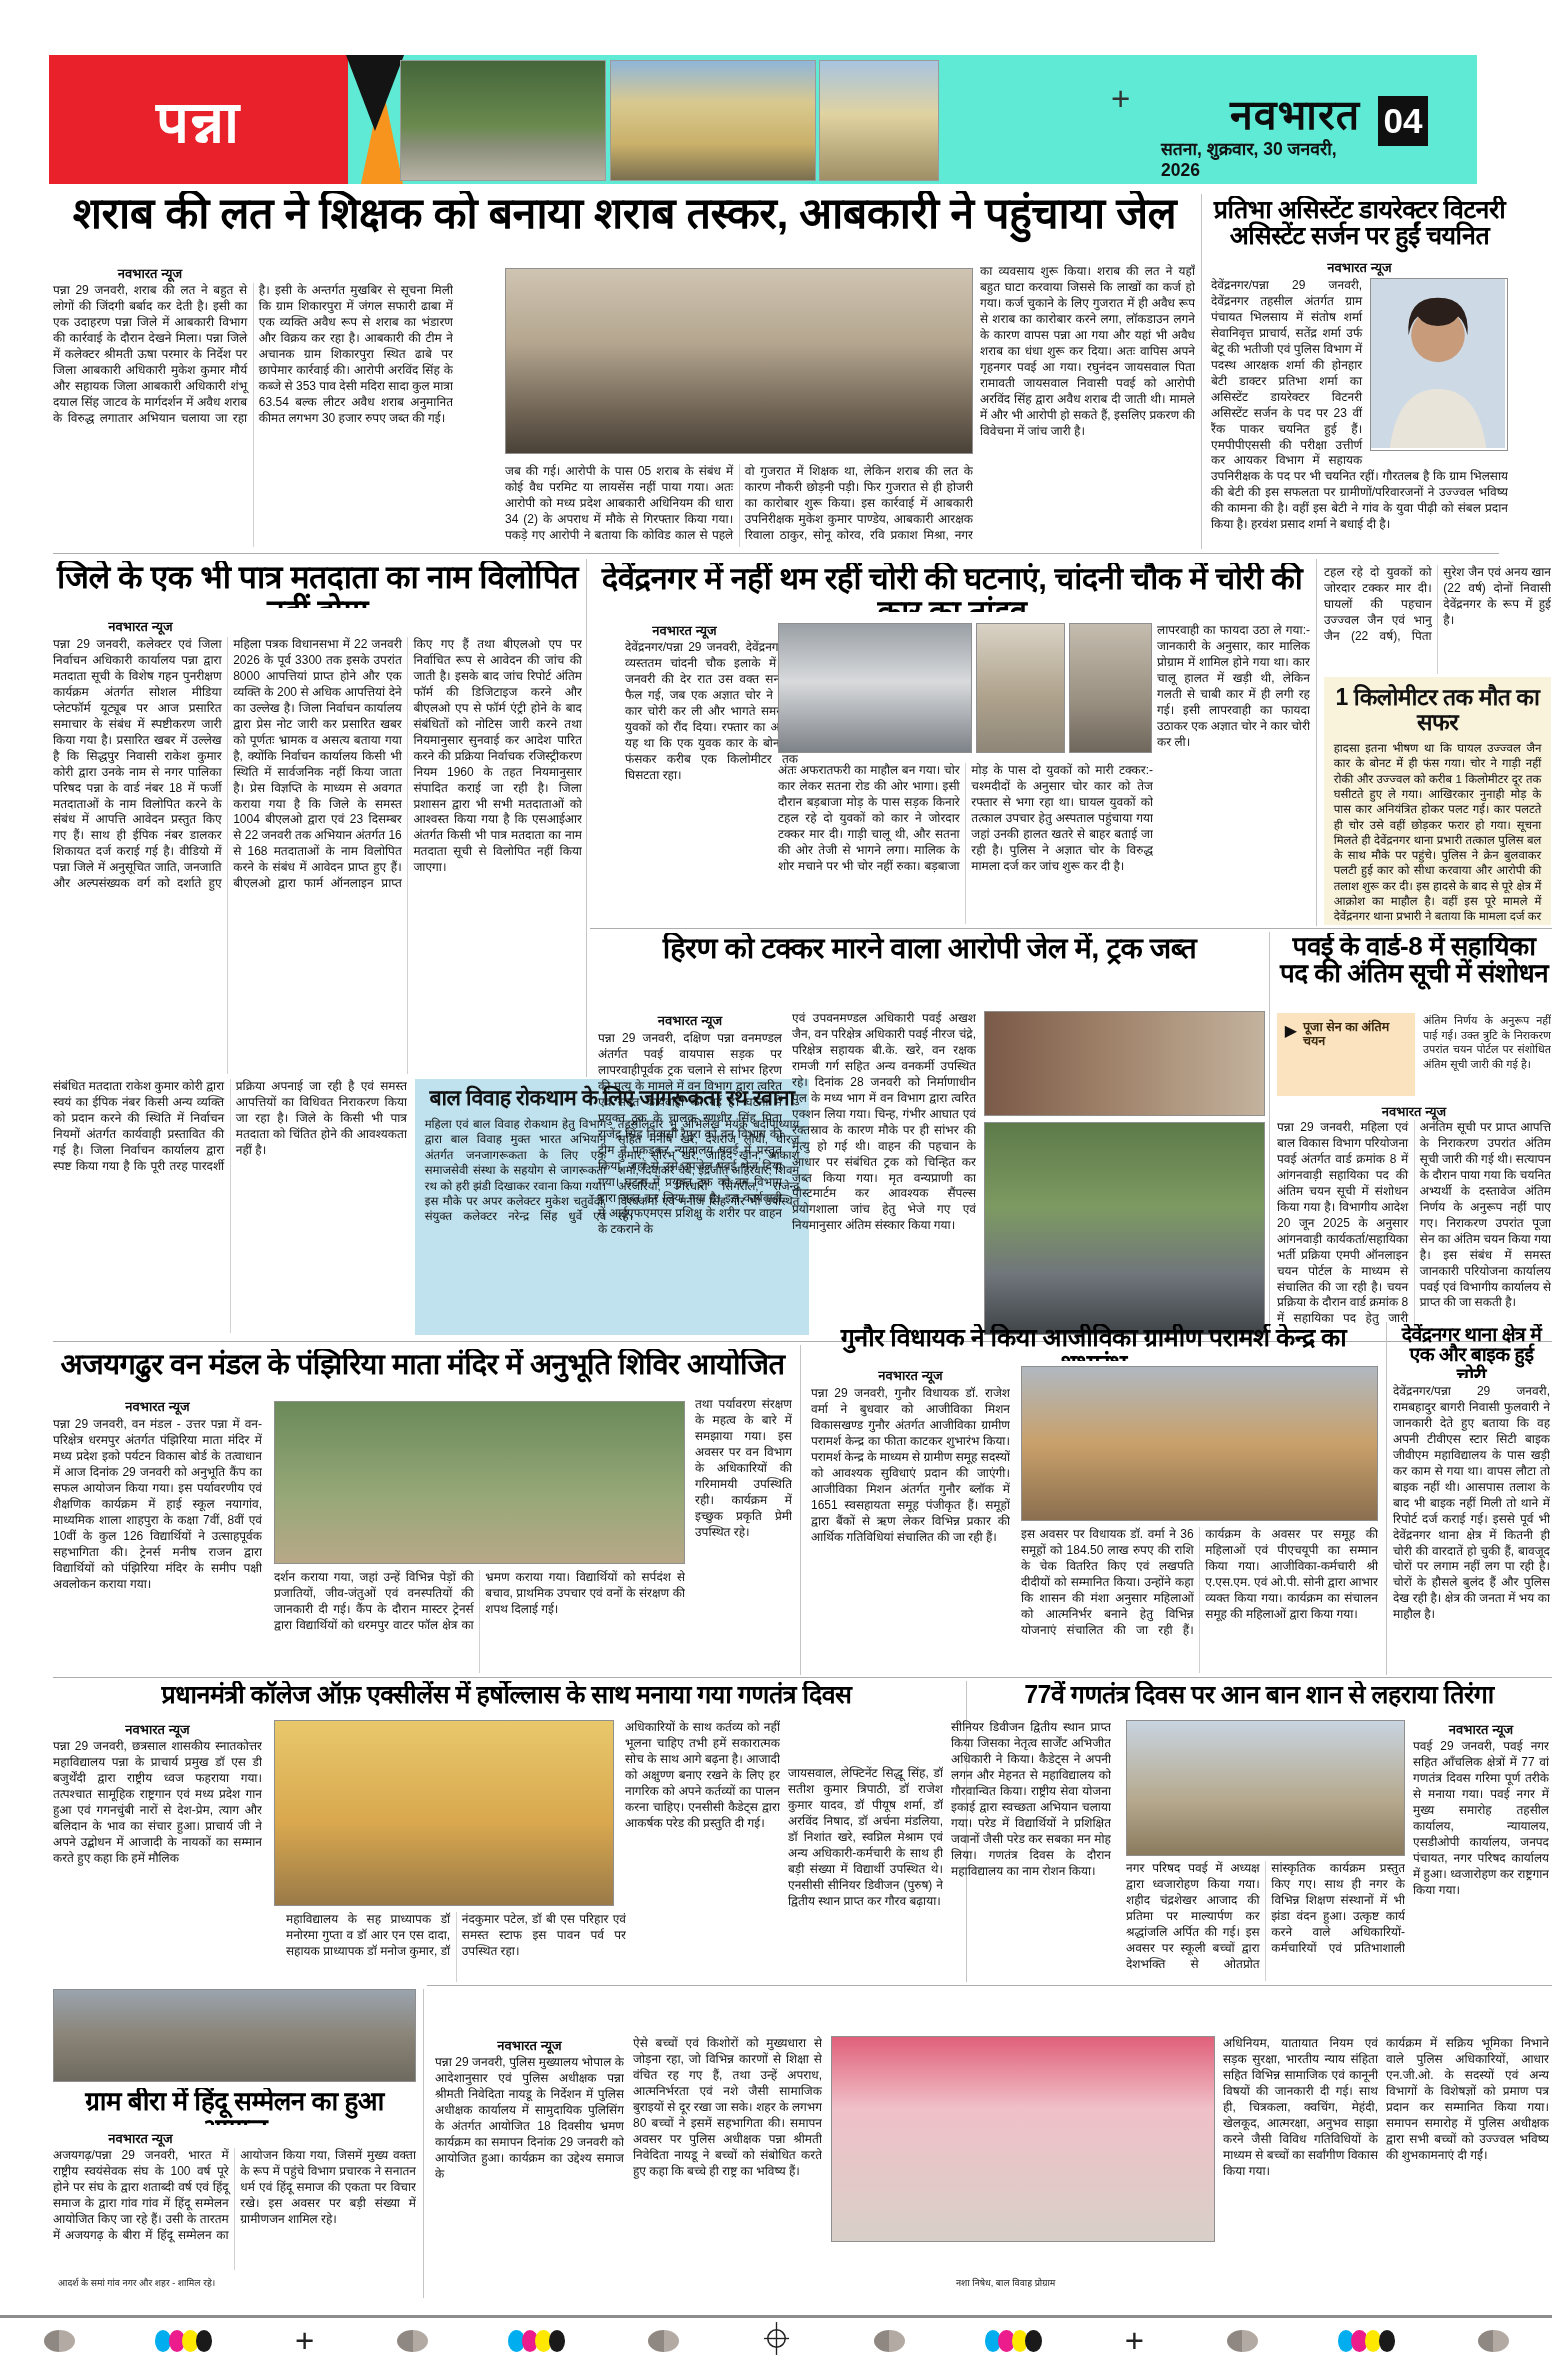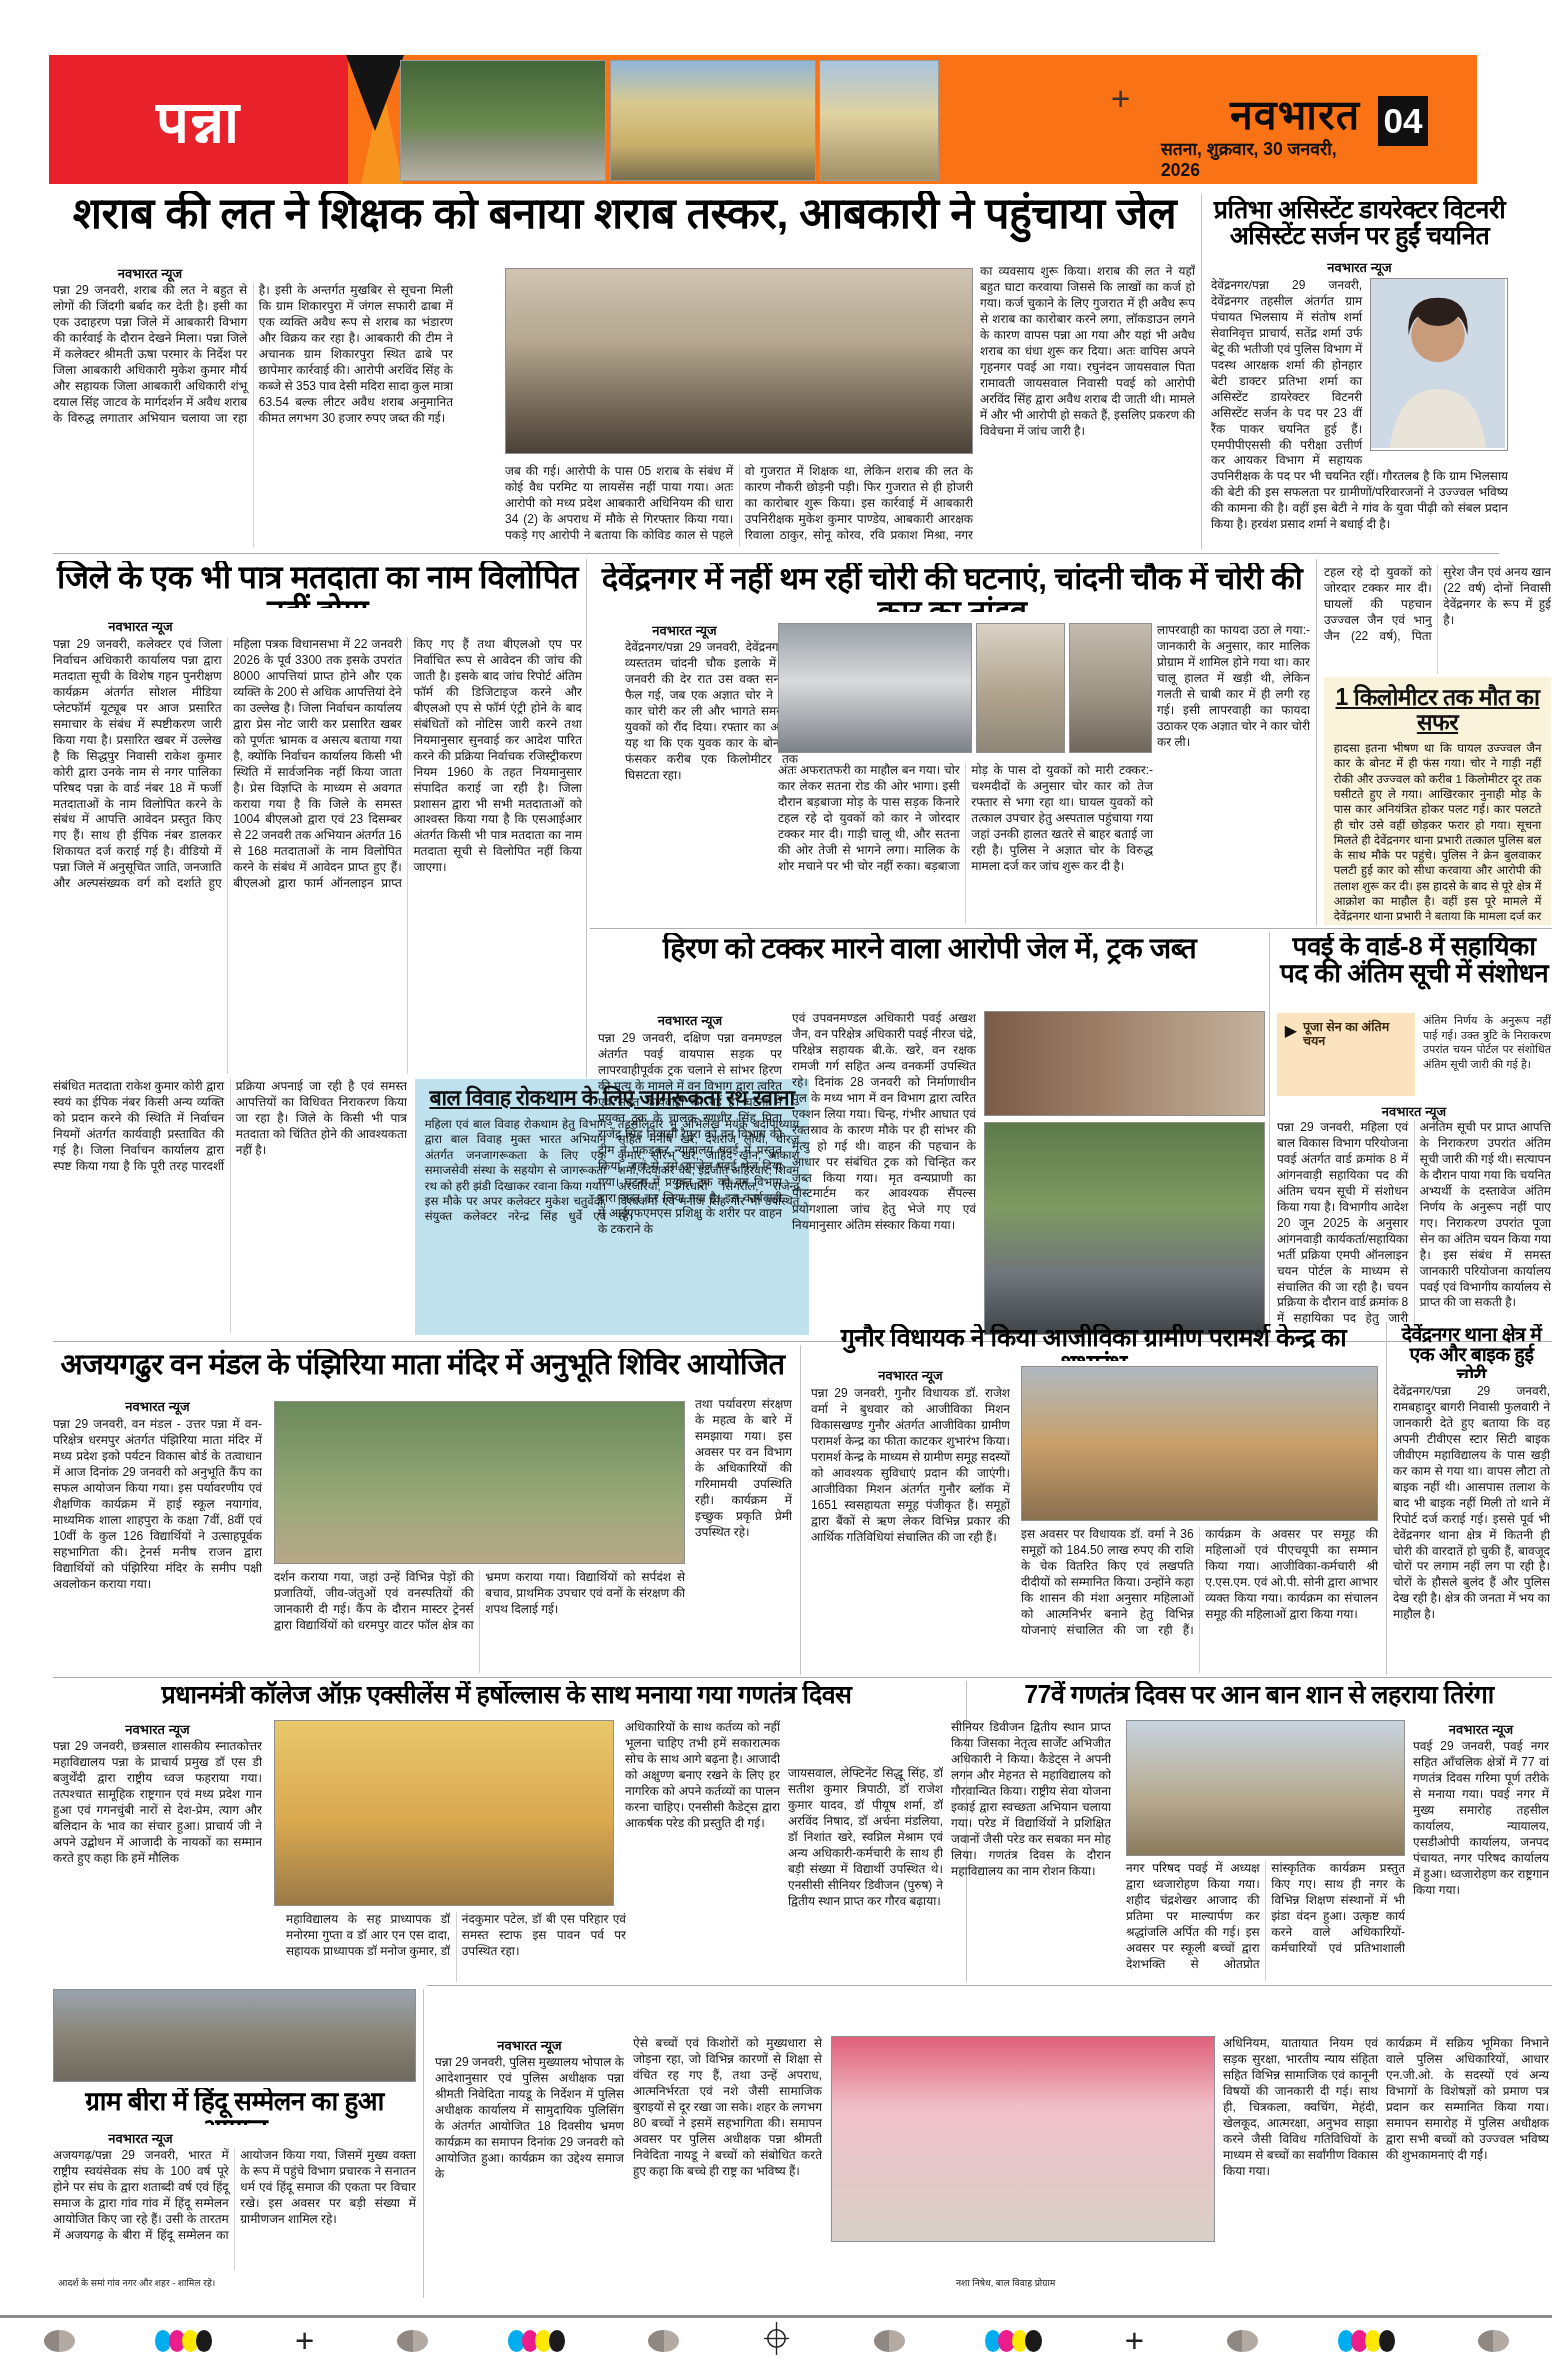--- a/index.html
+++ b/index.html
@@ -1,19 +1,19 @@
 <!DOCTYPE html>
 <html><head>
 <meta charset="utf-8">
 <style>
   html,body{margin:0;padding:0;background:#e9e9e9;}
   #page{position:relative;width:1553px;height:2375px;background:#ffffff;margin:0 auto;
         font-family:"Liberation Sans","DejaVu Sans",sans-serif;color:#111;overflow:hidden;}
   
-  .mastband{position:absolute;left:49px;top:55px;width:1428px;height:129px;background:#f97316;}
+  .mastband{position:absolute;left:49px;top:55px;width:1428px;height:129px;background:#5eead4;}
   .mast-red{position:absolute;left:0;top:0;width:299px;height:129px;background:#e8212b;display:flex;align-items:center;justify-content:center;}
   .mast-red span{color:#fff;font-weight:bold;font-size:58px;letter-spacing:1.9px;}
   .tri-black{position:absolute;left:297px;top:0;width:0;height:0;border-left:29px solid transparent;border-right:29px solid transparent;border-top:76px solid #141414;}
   .tri-orange{position:absolute;left:312px;top:29px;width:0;height:0;border-left:21.3px solid transparent;border-right:21.3px solid transparent;border-bottom:100px solid #f7941d;}
   .mph{position:absolute;top:4.9px;height:119px;border:1px solid #9a9a9a;}
   .np-name{position:absolute;left:1230px;top:85px;width:155px;font-size:41px;font-weight:bold;color:#0d0d0d;letter-spacing:1px;}
   .np-page{position:absolute;left:1378px;top:96px;width:50px;height:50px;background:#101010;color:#fff;font-size:35px;font-weight:bold;display:flex;align-items:center;justify-content:center;}
   .np-date{position:absolute;left:1161px;top:136px;width:213px;font-size:17.5px;font-weight:bold;color:#111;}
   .crosshair{position:absolute;font-size:33px;font-weight:200;color:#333;line-height:1;}
   
@@ -24,21 +24,21 @@
   .by{position:absolute;font-size:13px;font-weight:bold;text-align:center;overflow:hidden;}
   .bd{position:absolute;font-size:12px;line-height:1.33;text-align:justify;overflow:hidden;color:#141414;}
   .c2{column-count:2;column-gap:11.6px;column-rule:1px solid #d2d2d2;}
   .c3{column-count:3;column-gap:11.6px;column-rule:1px solid #d2d2d2;}
   .ph{position:absolute;border:1px solid #8f8f8f;box-sizing:border-box;}
   .cap{position:absolute;font-size:9.2px;color:#222;overflow:hidden;white-space:nowrap;}
   
   .bluebox{position:absolute;background:#bfe2ee;padding:7.8px 9.7px;box-sizing:border-box;overflow:hidden;}
   .creambox{position:absolute;background:#faf3dc;padding:7.8px 9.7px;box-sizing:border-box;overflow:hidden;}
   .orangebox{position:absolute;background:#fbe3c0;padding:7.8px;box-sizing:border-box;display:flex;gap:5.8px;align-items:flex-start;overflow:hidden;}
-  .boxhl{font-weight:bold;font-size:21.3px;text-align:center;line-height:1.1;margin-bottom:5.8px;letter-spacing:-0.5px;text-decoration:underline;}
+  .boxhl{font-weight:bold;font-size:21.3px;text-align:center;line-height:1.1;margin-bottom:5.8px;letter-spacing:-0.5px;}
   .boxbd{font-size:11.6px;line-height:1.33;text-align:justify;}
   .ptr{font-size:12.6px;color:#3a2a10;line-height:1.1;}
   
   .ph-jeeps{background:linear-gradient(180deg,#44663a 0%,#6b8a4f 55%,#8a8f7a 72%,#b9b4a6 100%);}
   .ph-palace{background:linear-gradient(180deg,#8fb6d9 0%,#d9c98f 35%,#c9b06a 70%,#7a6f4f 100%);}
   .ph-temple{background:linear-gradient(180deg,#a8c4e0 0%,#e0d3a0 45%,#9f8f66 100%);}
   .ph-liquor{background:linear-gradient(180deg,#cfc4b2 0%,#b4a68f 40%,#6f6354 78%,#4a4238 100%);}
   .ph-crash{background:linear-gradient(180deg,#9aa0a6 0%,#d8dadc 45%,#7d8288 100%);}
   .ph-man{background:linear-gradient(180deg,#d9d2c5 0%,#b0a48e 55%,#8f8678 100%);}
   .ph-men{background:linear-gradient(180deg,#c4bcae 0%,#9a9082 60%,#6f675c 100%);}

